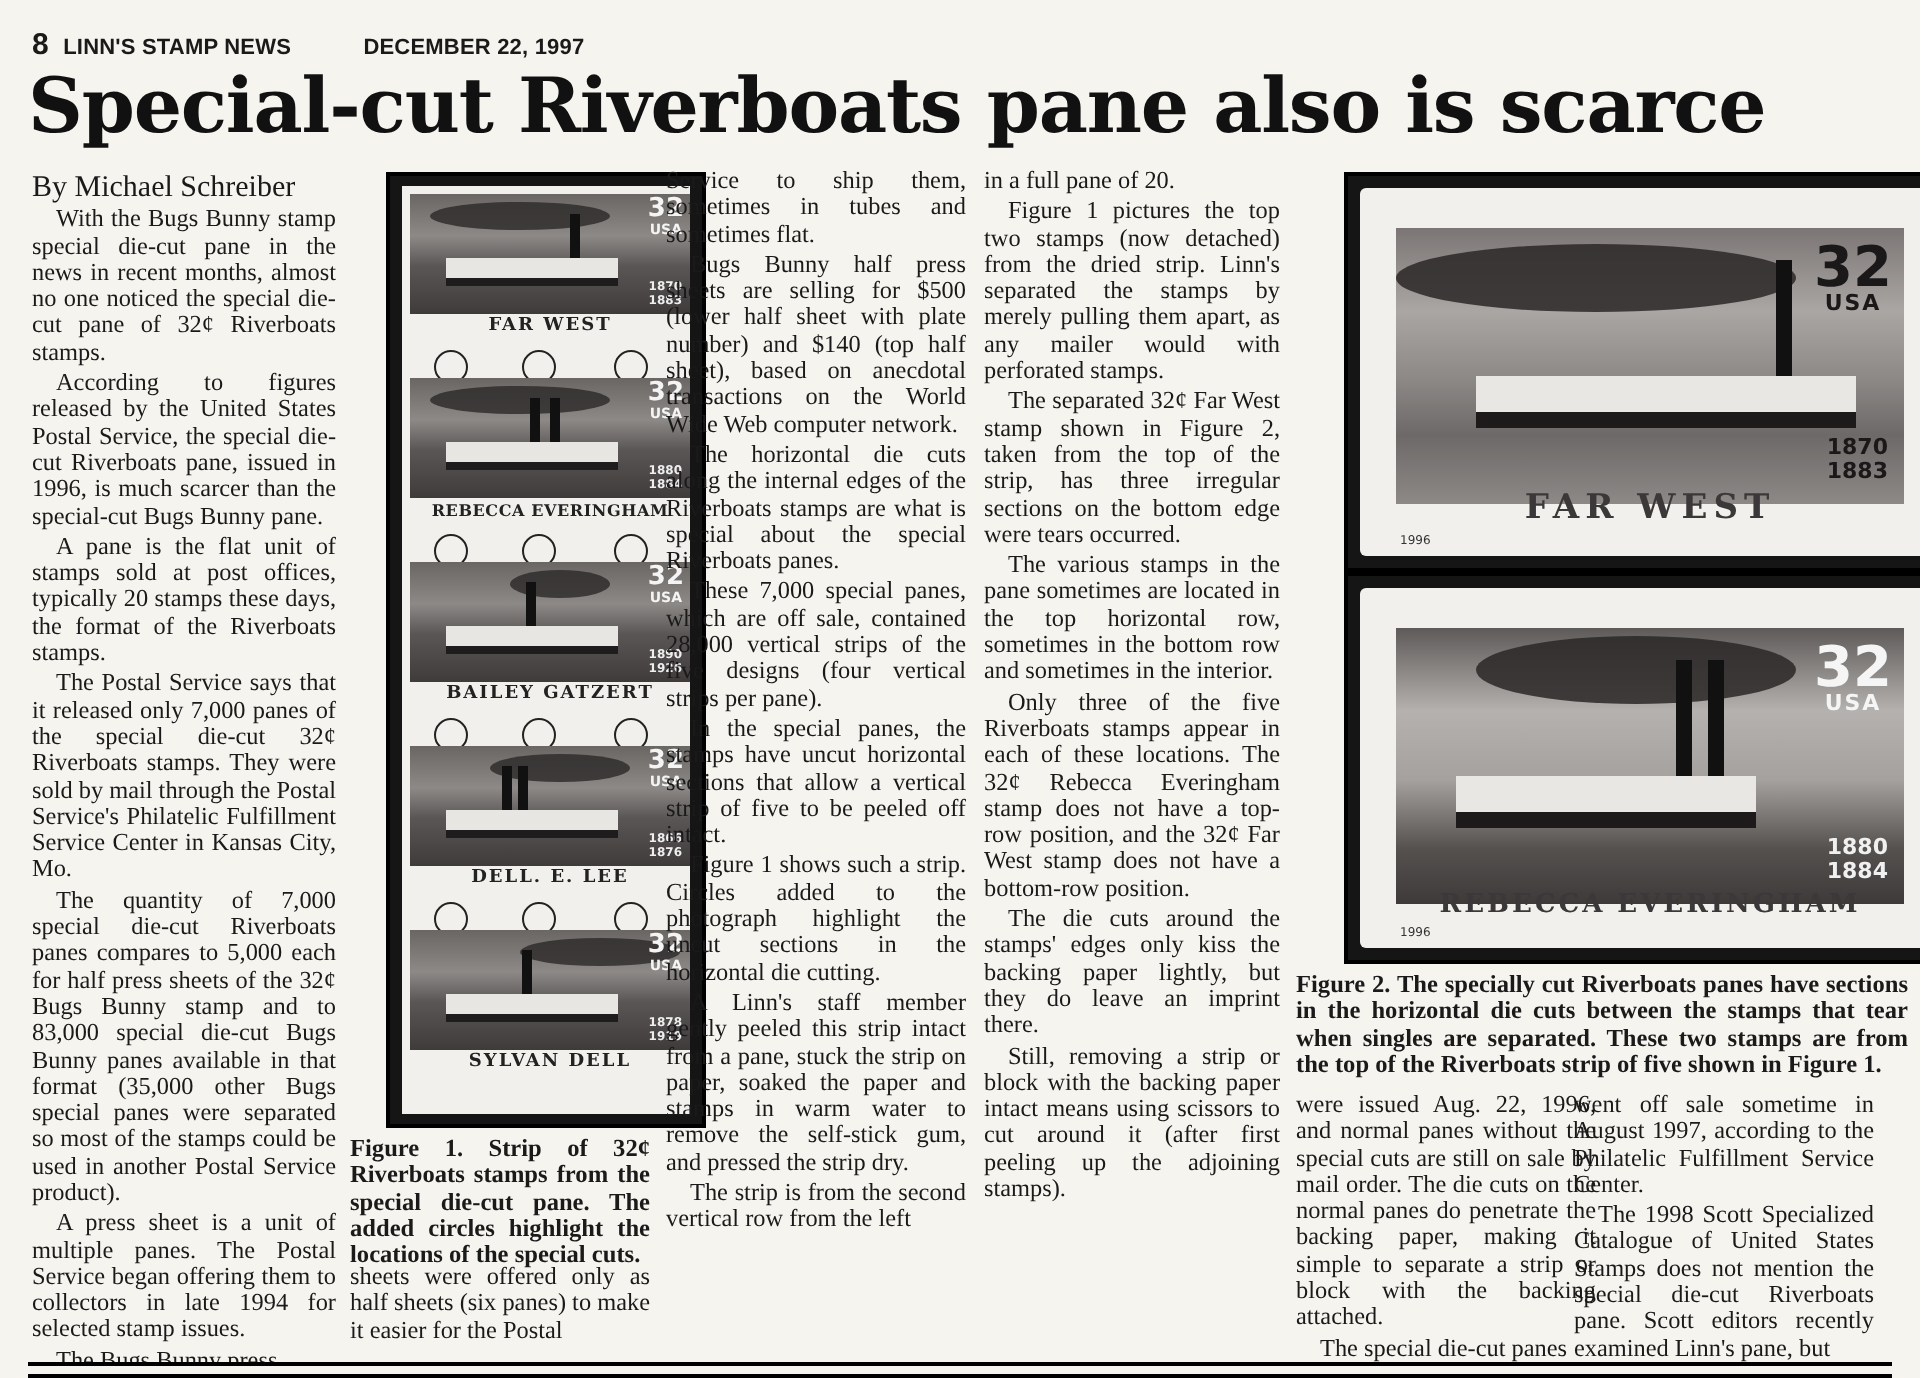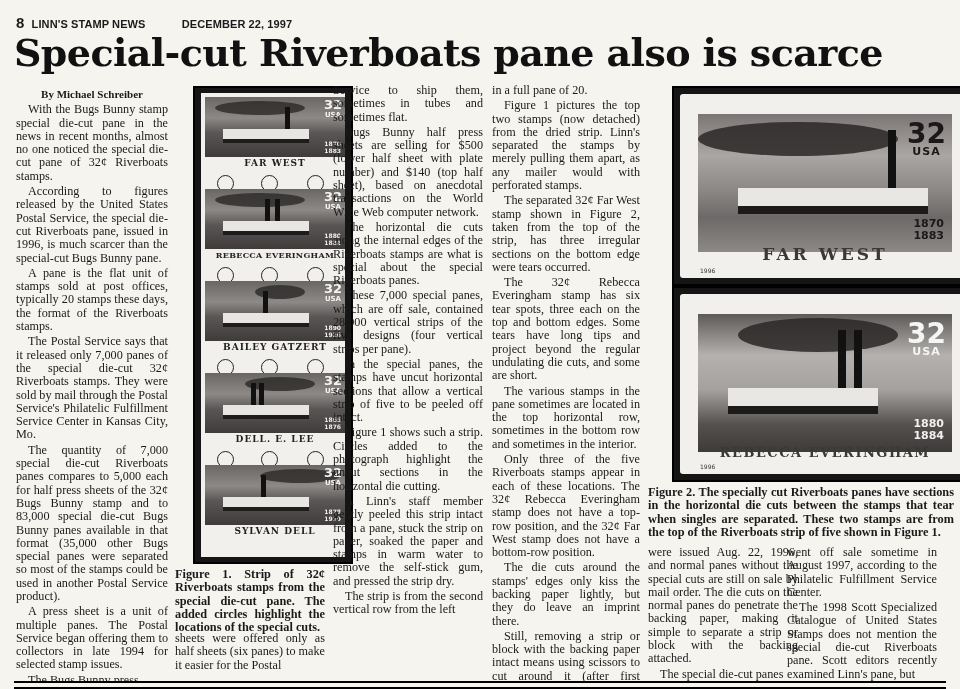--- a/index.html
+++ b/index.html
@@ -5,21 +5,21 @@
   * { box-sizing: border-box; margin: 0; padding: 0; }
   html, body { width: 960px; height: 689px; overflow: hidden; background: #f6f4ef; }
   body { position: relative; font-family: "Liberation Serif", serif; color: #1a1a1a; }
   .masthead { position: absolute; left: 16px; top: 14px; font-family: "Liberation Sans", sans-serif; font-weight: bold; font-size: 11px; letter-spacing: 0.1px; }
   .masthead .pg { font-size: 15px; margin-right: 4px; }
   .masthead .date { margin-left: 33px; }
   .headline { position: absolute; left: 14px; top: 30px; width: 940px; font-family: "DejaVu Serif", serif; font-weight: bold; font-size: 38px; letter-spacing: -0.6px; white-space: nowrap; color: #111; }
   .col { position: absolute; font-size: 12.2px; line-height: 13.3px; text-align: justify; }
   .col p { text-indent: 12px; margin-bottom: 2px; }
   .col p.cont { text-indent: 0; }
-  .byline { font-weight: bold; text-align: center; text-indent: 0 !important; font-size: 11px; }
+  .byline { font-weight: normal; text-indent: 0 !important; font-size: 15px; }
   .figbox { position: absolute; background: #151515; border: 2px solid #000; margin-left: 22px; }
   .strip { left: 171px; top: 86px; width: 160px; height: 478px; padding: 5px 6px; }
   .stripinner { background: #f2f0ec; width: 100%; height: 100%; position: relative; }
   .sstamp { position: absolute; left: 4px; width: 140px; }
   .simg { position: relative; height: 60px; background: linear-gradient(180deg,#6a6664 0%,#8d8987 35%,#5a5655 60%,#3e3b3a 100%); overflow: hidden; }
   .simg .smoke { position: absolute; left: 10px; top: 4px; width: 90px; height: 14px; border-radius: 50%; background: #2a2828; opacity: .8; }
   .simg .boat { position: absolute; left: 18px; bottom: 14px; width: 86px; height: 14px; background: #e8e6e2; border-bottom: 4px solid #1e1c1c; }
   .simg .stack { position: absolute; bottom: 28px; width: 5px; height: 22px; background: #111; }
   .simg .val { position: absolute; right: 3px; top: 2px; font-family: "DejaVu Sans", sans-serif; font-weight: bold; color: #f4f4f4; font-size: 13px; line-height: 12px; text-align: center; }
   .simg .val small { display: block; font-size: 7px; line-height: 8px; }
@@ -177,21 +177,20 @@
   <p>In the special panes, the stamps have uncut horizontal sections that allow a vertical strip of five to be peeled off intact.</p>
   <p>Figure 1 shows such a strip. Circles added to the photograph highlight the uncut sections in the horizontal die cutting.</p>
   <p>A Linn's staff member gently peeled this strip intact from a pane, stuck the strip on paper, soaked the paper and stamps in warm water to remove the self-stick gum, and pressed the strip dry.</p>
   <p>The strip is from the second vertical row from the left</p>
 </div>
 
 <div class="col" style="left:492px; top:84px; width:148px;">
   <p class="cont">in a full pane of 20.</p>
   <p>Figure 1 pictures the top two stamps (now detached) from the dried strip. Linn's separated the stamps by merely pulling them apart, as any mailer would with perforated stamps.</p>
   <p>The separated 32¢ Far West stamp shown in Figure 2, taken from the top of the strip, has three irregular sections on the bottom edge were tears occurred.</p>
-  <p>The 32¢ Rebecca Everingham stamp has six tear spots, three each on the top and bottom edges. Some tears have long tips and project beyond the regular undulating die cuts, and some are short.</p>
   <p>The various stamps in the pane sometimes are located in the top horizontal row, sometimes in the bottom row and sometimes in the interior.</p>
   <p>Only three of the five Riverboats stamps appear in each of these locations. The 32¢ Rebecca Everingham stamp does not have a top-row position, and the 32¢ Far West stamp does not have a bottom-row position.</p>
   <p>The die cuts around the stamps' edges only kiss the backing paper lightly, but they do leave an imprint there.</p>
   <p>Still, removing a strip or block with the backing paper intact means using scissors to cut around it (after first peeling up the adjoining stamps).</p>
 
 </div>
 
 <div class="figbox fig2a">
   <div class="bigstamp">
     <div class="bigimg">

